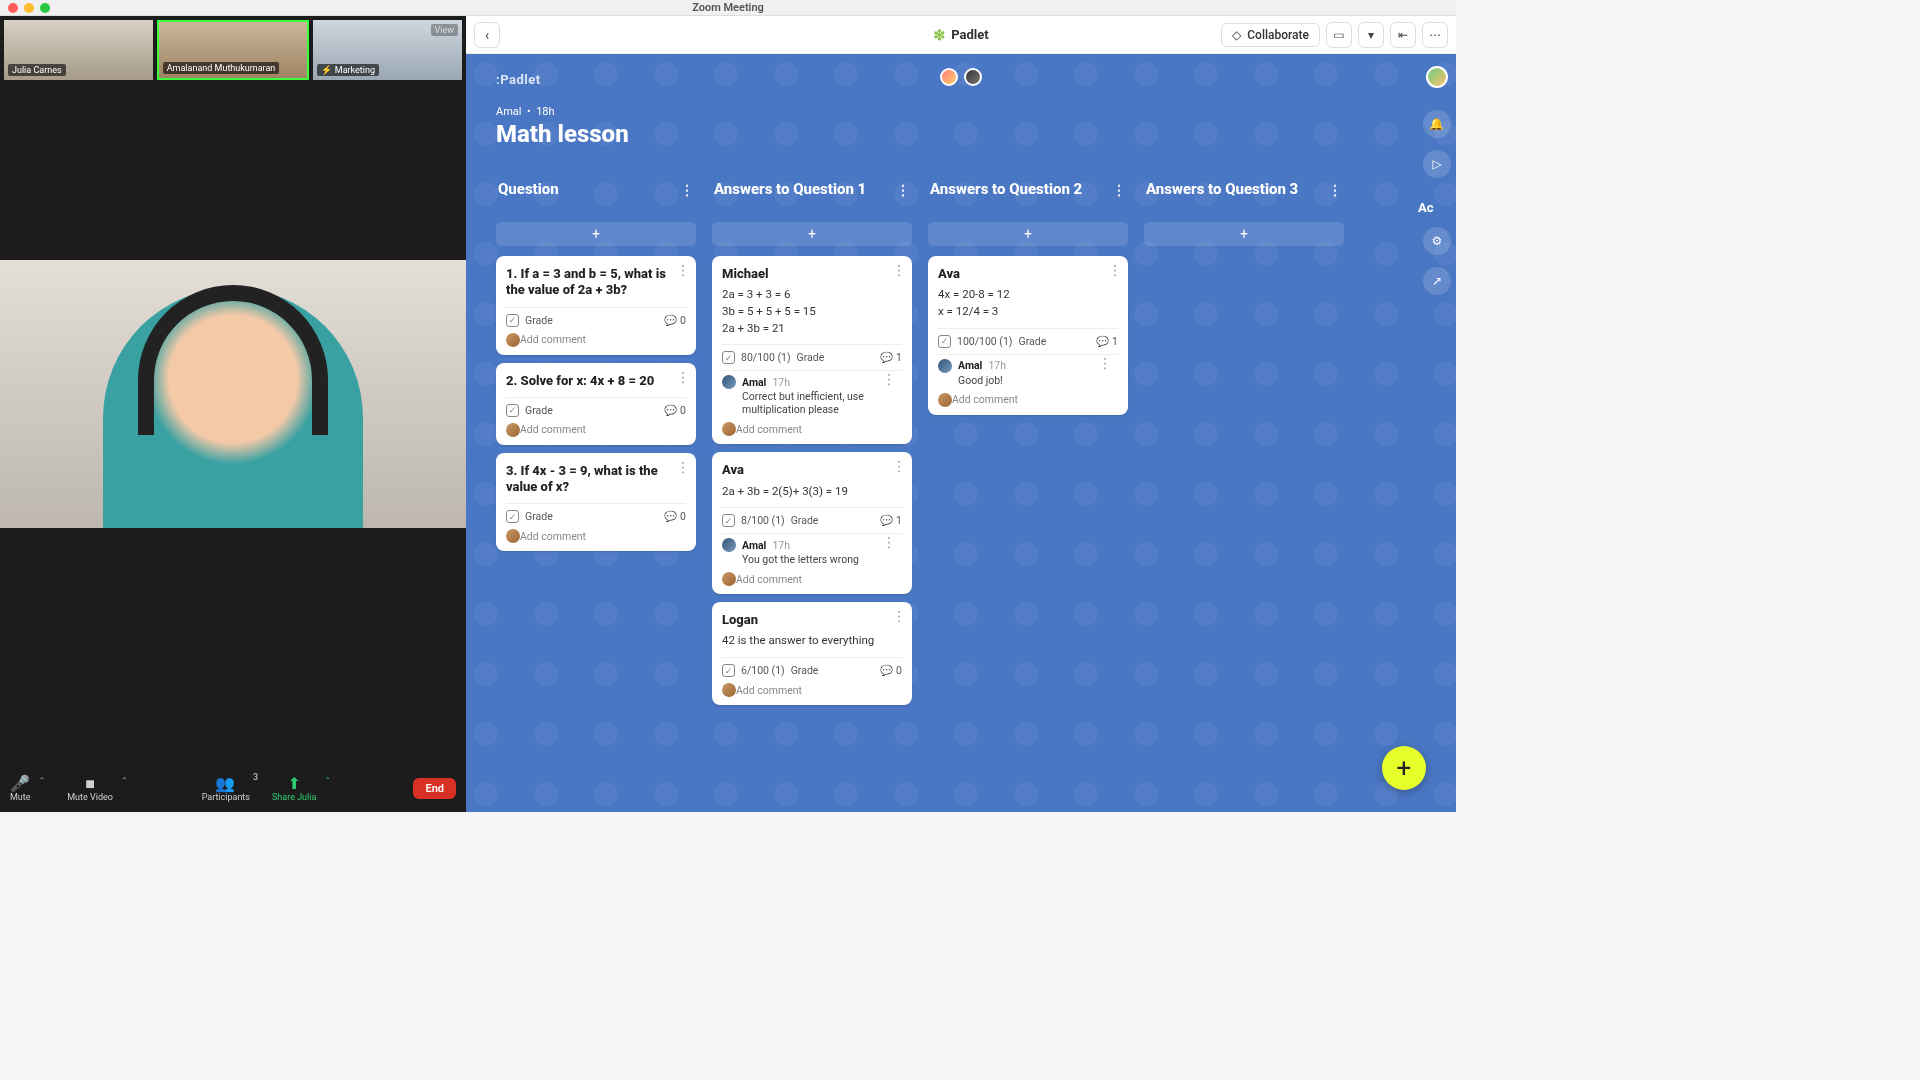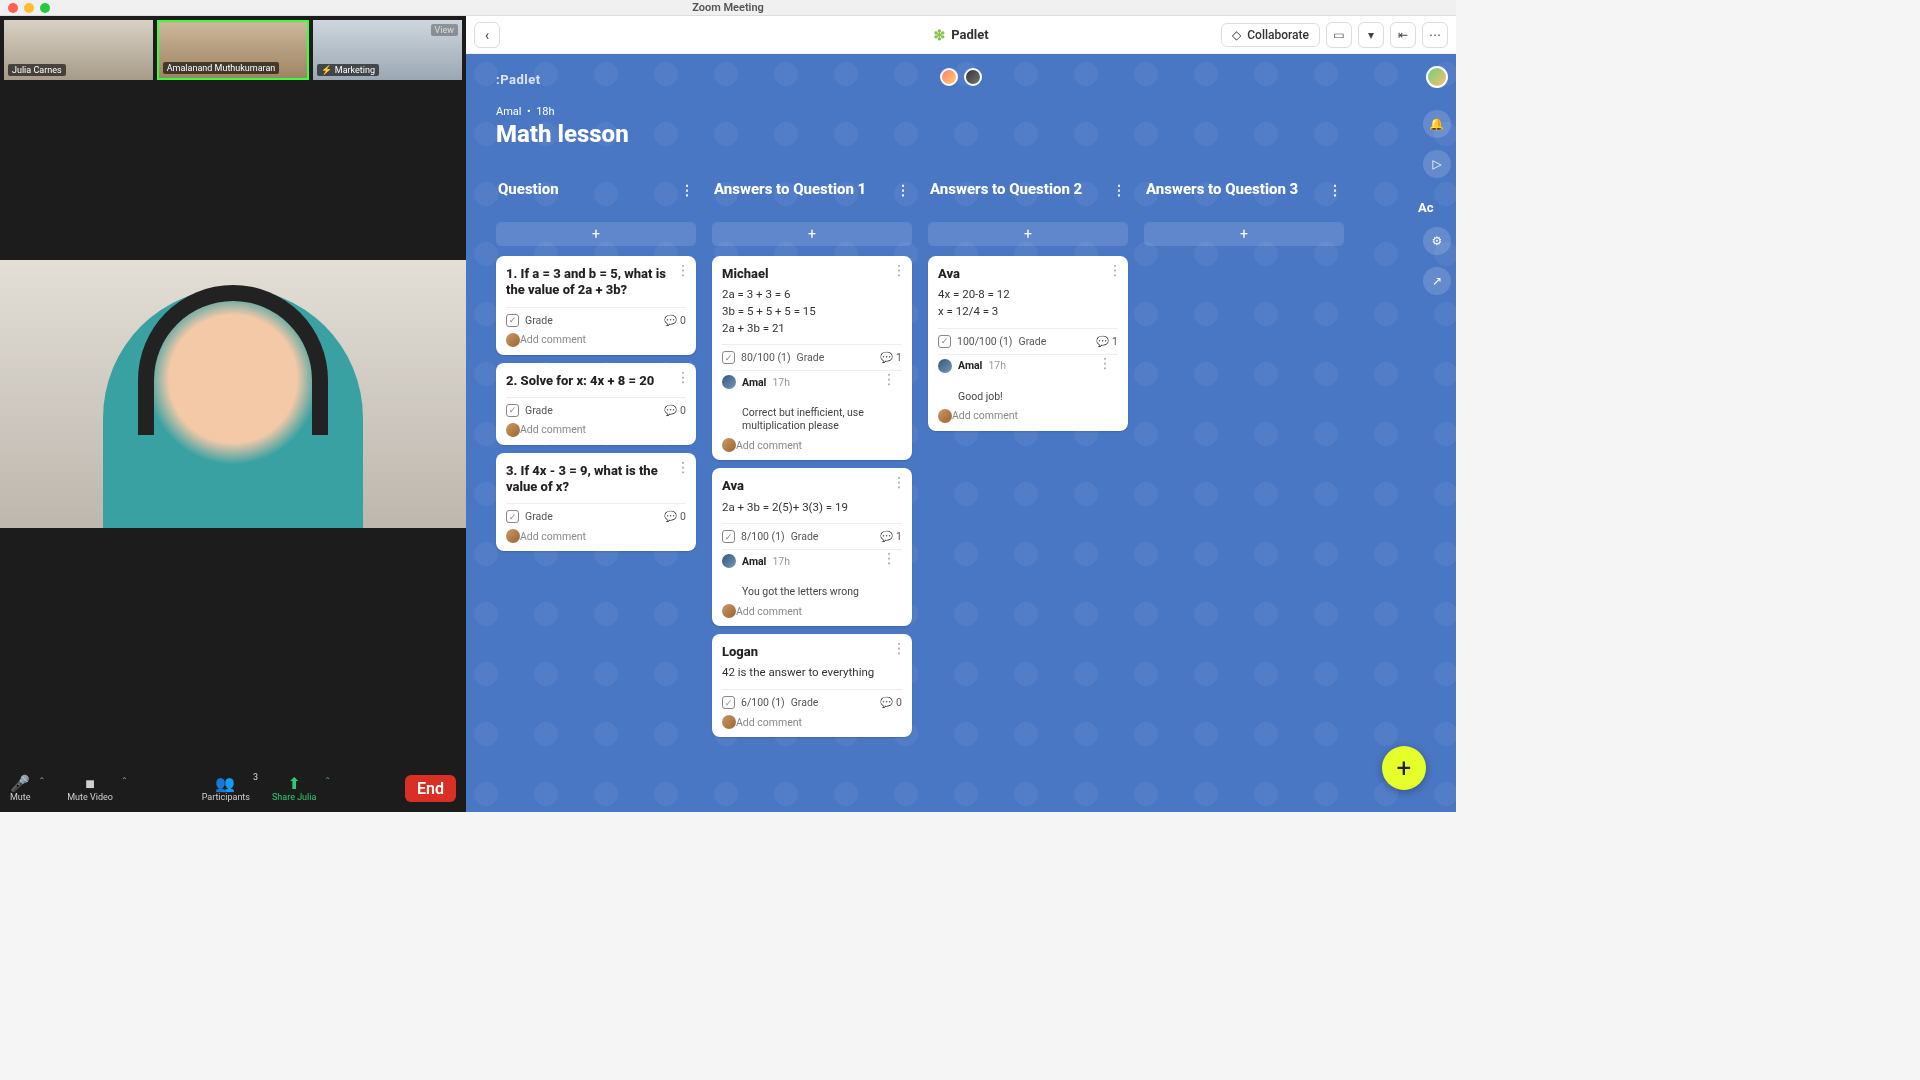--- a/index.html
+++ b/index.html
@@ -19,21 +19,21 @@
 .thumb-person { width:100%; height:100%; background:linear-gradient(180deg,#cbb79a 0%, #9e8463 100%); }
 .big-video { margin-top:180px; width:466px; height:268px; background:linear-gradient(180deg,#e3ded6 0%, #bdb7ae 100%); position:relative; overflow:hidden; }
 .person { position:absolute; left:50%; transform:translateX(-50%); bottom:-20px; width:260px; height:260px; border-radius:50% 50% 0 0; background:radial-gradient(circle at 50% 35%, #f3c9a8 0 30%, #3aa1a3 40% 100%); }
 .headphones { position:absolute; top:25px; left:50%; transform:translateX(-50%); width:190px; height:150px; border:16px solid #222; border-bottom:none; border-radius:100px 100px 0 0; }
 .zoom-bar { position:absolute; bottom:0; left:0; right:0; height:48px; background:#1c1c1c; display:flex; align-items:center; padding:0 10px; gap:22px; }
 .zb-item { display:flex; flex-direction:column; align-items:center; color:#d0d0d0; font-size:9px; cursor:pointer; position:relative; }
 .zb-item .ico { font-size:16px; height:18px; display:flex; align-items:center; }
 .zb-item.green { color:#2ecc71; }
 .zb-chevron { color:#aaa; font-size:8px; align-self:center; margin-left:-14px; margin-top:-16px; }
 .pcount { position:absolute; top:-2px; right:-8px; font-size:9px; color:#ddd;}
-.end-btn { margin-left:auto; background:#d93025; color:#fff; font-size:16px; font-weight:600; padding:4px 12px; border-radius:6px; cursor:pointer; }
+.end-btn { margin-left:auto; background:#d93025; color:#fff; font-size:11px; font-weight:600; padding:4px 12px; border-radius:6px; cursor:pointer; }
 .padlet-pane { flex:1; display:flex; flex-direction:column; background:#fff; position:relative; }
 .padlet-top { height:38px; display:flex; align-items:center; padding:0 8px; border-bottom:1px solid #eee; }
 .back { width:26px; height:26px; border-radius:6px; border:1px solid #ddd; display:flex; align-items:center; justify-content:center; cursor:pointer; font-size:14px; color:#444; }
 .pad-brand { position:absolute; left:50%; transform:translateX(-50%); display:flex; align-items:center; gap:6px; font-weight:700; color:#333; font-size:13px; }
 .pad-logo { color:#8bc34a; font-size:14px; }
 .top-right { margin-left:auto; display:flex; gap:6px; align-items:center; }
 .pill { border:1px solid #ddd; border-radius:6px; padding:4px 10px; font-size:12px; font-weight:500; display:flex; gap:6px; align-items:center; cursor:pointer; color:#333; }
 .icon-btn { width:26px; height:26px; border:1px solid #ddd; border-radius:6px; display:flex; align-items:center; justify-content:center; cursor:pointer; font-size:12px; color:#444; }
 .board { flex:1; background:#4a77c4; position:relative; overflow:hidden; background-image:radial-gradient(circle at 20px 20px, rgba(255,255,255,.05) 12px, transparent 12px); background-size:60px 60px; display:flex; }
 .board-inner { flex:1; padding:18px 30px; overflow:hidden; }
@@ -59,21 +59,21 @@
 .grade-row .comments { margin-left:auto; display:flex; align-items:center; gap:3px; }
 .chk { width:13px; height:13px; border:1.5px solid #888; border-radius:3px; display:inline-flex; align-items:center; justify-content:center; font-size:9px; color:#888; }
 .addc { display:flex; align-items:center; gap:0; font-size:10.5px; color:#888; padding:6px 0 2px; cursor:text; }
 .mini-av { width:14px; height:14px; border-radius:50%; background:linear-gradient(135deg,#c96,#963); }
 .comment { font-size:10.5px; color:#333; padding:4px 0 0; position:relative; }
 .comment .more { top:0; }
 .comment .who { display:flex; gap:6px; align-items:center; }
 .comment .who .mini-av { background:linear-gradient(135deg,#357,#79b); }
 .comment .nm { font-weight:700; color:#222; }
 .comment .tm { color:#999; }
-.comment .msg { margin-left:20px; color:#444; margin-top:17px; }
+.comment .msg { margin-left:20px; color:#444; margin-top:1px; }
 .divider { height:1px; background:#eee; margin-top:6px; }
 .fab { position:absolute; right:30px; bottom:22px; width:44px; height:44px; border-radius:50%; background:#e6ff2b; color:#222; font-size:26px; font-weight:400; display:flex; align-items:center; justify-content:center; box-shadow:0 2px 8px rgba(0,0,0,.3); cursor:pointer; }
 .kebab { color:rgba(255,255,255,.85); cursor:pointer; font-size:14px; }
 .partial-col-label { color:#fff; font-weight:700; font-size:13px; align-self:flex-start; padding-top:10px; }
 </style>
 </head>
 <body>
 
 <div class="title-bar">
   <div class="traffic-lights">

